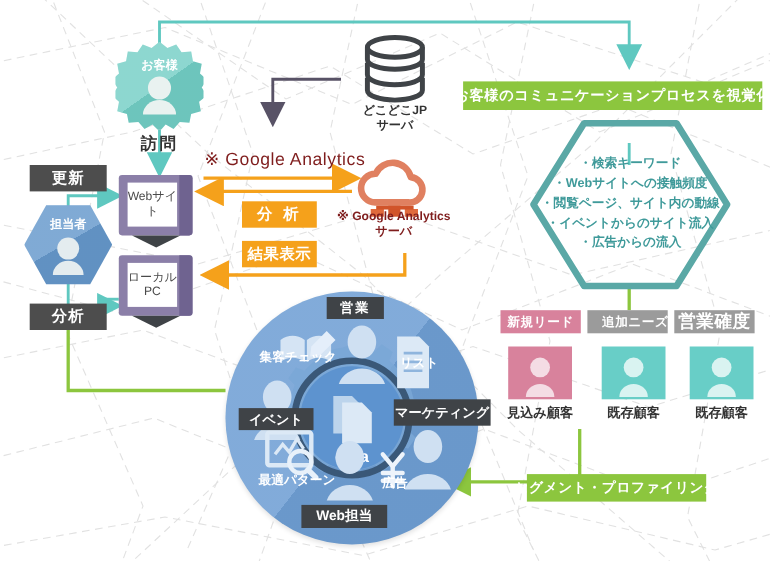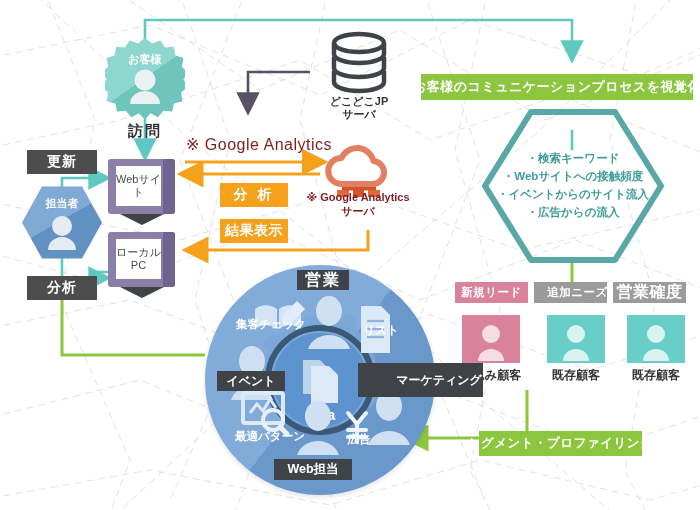--- a/index.html
+++ b/index.html
@@ -288,20 +288,21 @@
 
     <div class="chip chip-green" style="left:421px;top:74px;width:272px;height:26px;font-size:13px;">お客様のコミュニケーションプロセスを視覚化</div>
 
     <div class="bighex" style="left:479px;top:106px;width:188px;height:160px;">
       <svg width="188" height="160" viewBox="0 0 188 160">
         <polygon points="52,6 136,6 182,80 136,154 52,154 6,80" fill="none" stroke="#5aa8a6" stroke-width="6" stroke-linejoin="round"></polygon>
       </svg>
       <div class="bighex-txt" style="font-size:11.5px;">
         <div>・検索キーワード</div>
         <div>・Webサイトへの接触頻度</div>
+        <div>・閲覧ページ、サイト内の動線</div>
         <div>・イベントからのサイト流入</div>
         <div>・広告からの流入</div>
       </div>
     </div>
 
     <div class="chip chip-pink" style="left:455px;top:282px;width:73px;height:21px;font-size:11.5px;">新規リード</div>
     <div class="chip chip-gray" style="left:534px;top:282px;width:73px;height:21px;font-size:11.5px;padding-left:14px;">追加ニーズ</div>
     <div class="chip chip-gray" style="left:613px;top:282px;width:73px;height:21px;font-size:16px;">営業確度</div>
 
     <div class="custbox" style="left:462px;top:315px;width:58px;height:48px;">
@@ -407,22 +408,22 @@
       </g>
 
       <g>
         <rect x="38" y="128" width="40" height="30" rx="2" fill="none" stroke="#dce9f6" stroke-width="4"></rect>
         <path d="M45 148 l7 -9 l6 7 l7 -12 l6 9" fill="none" stroke="#dce9f6" stroke-width="3"></path>
         <circle cx="68" cy="155" r="10" fill="none" stroke="#e8f1fa" stroke-width="4"></circle>
         <line x1="75" y1="162" x2="82" y2="169" stroke="#e8f1fa" stroke-width="5" stroke-linecap="round"></line>
       </g>
     </svg>
 
-    <div class="circ-chip" style="left:297px;top:270px;width:52px;height:20px;font-size:16px;letter-spacing:2px;">営業</div>
-    <div class="circ-chip" style="left:358px;top:363px;width:88px;height:34px;font-size:12px;padding-left:37px;">マーケティング</div>
+    <div class="circ-chip" style="left:297px;top:270px;width:52px;height:20px;font-size:12px;letter-spacing:2px;">営業</div>
+    <div class="circ-chip" style="left:358px;top:363px;width:88px;height:24px;font-size:12px;">マーケティング</div>
     <div class="circ-chip" style="left:274px;top:459px;width:78px;height:21px;font-size:12.5px;">Web担当</div>
     <div class="circ-chip" style="left:217px;top:371px;width:68px;height:20px;font-size:12px;">イベント</div>
 
     <div class="circ-label" style="left:228px;top:317px;width:86px;font-size:11.5px;">集客チェック</div>
     <div class="circ-label" style="left:357px;top:323px;width:48px;font-size:11.5px;">リスト</div>
     <div class="circ-label" style="left:338px;top:432px;width:42px;font-size:11.5px;">広告</div>
     <div class="circ-label" style="left:225px;top:429px;width:90px;font-size:11.5px;">最適パターン</div>
 
   </div>
 </div>

